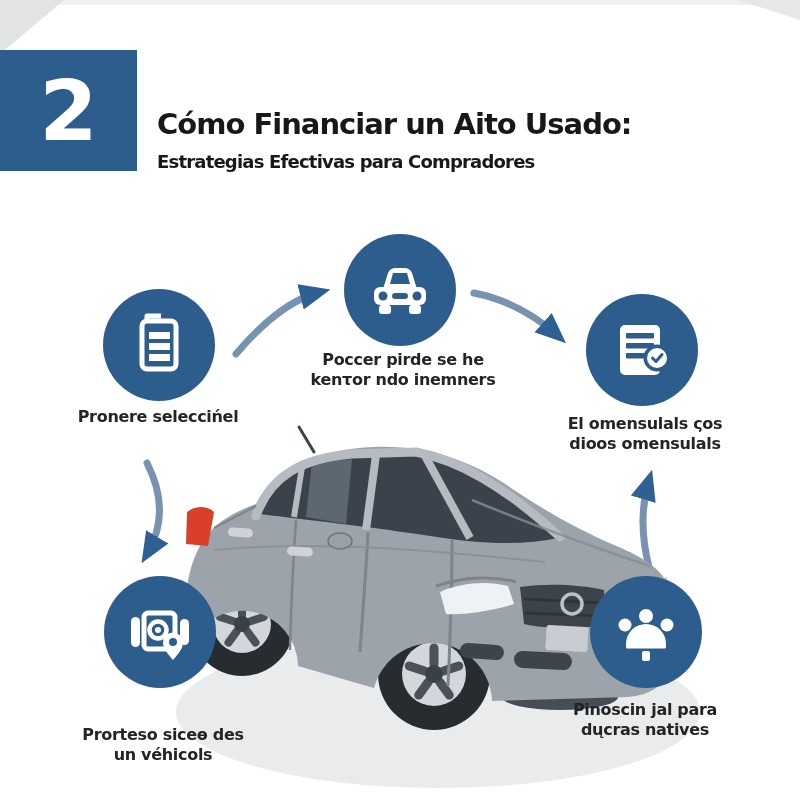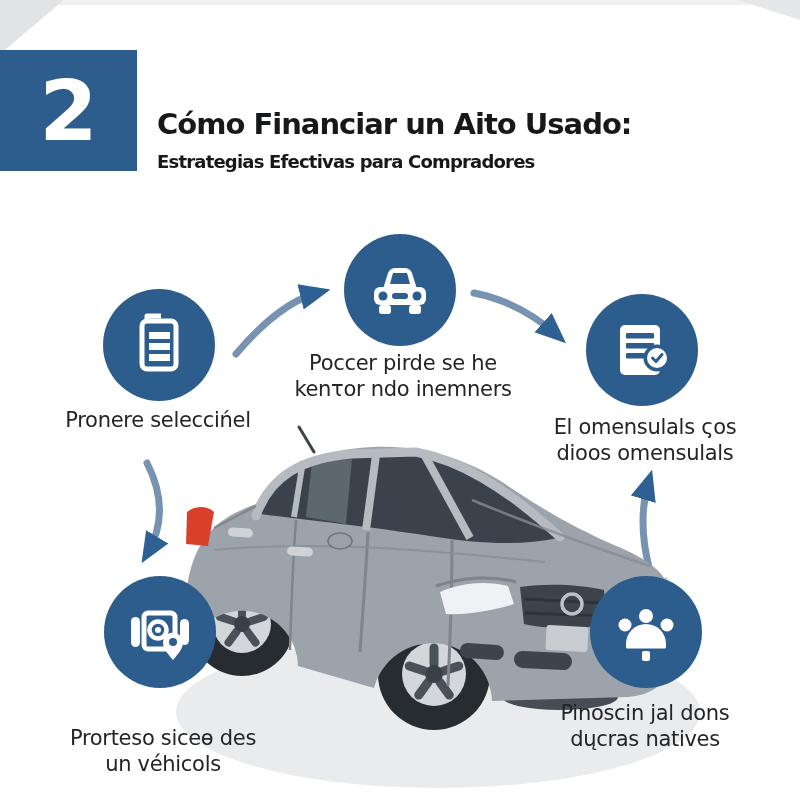--- a/index.html
+++ b/index.html
@@ -16,21 +16,21 @@
   .scene{position:absolute;left:0;top:0;width:800px;height:800px;z-index:1;}
   .badge{position:absolute;left:0;top:50px;width:137px;height:121px;background:var(--accent-blue);
          display:flex;align-items:center;justify-content:center;z-index:2;}
   .badge span{color:#fff;font-size:84px;font-weight:bold;line-height:1;}
   .title{position:absolute;left:157px;top:58px;z-index:2;color:var(--title-text);margin-top:48px;}
   .title .t1{font-size:29px;font-weight:bold;letter-spacing:-1px;line-height:1.3;}
   .title .t2{font-size:18px;font-weight:bold;letter-spacing:-0.8px;line-height:1.35;margin-top:6px;}
   .step-icon{position:absolute;width:112px;height:112px;border-radius:50%;background:var(--accent-blue);
              display:flex;align-items:center;justify-content:center;z-index:3;}
   .step-label{position:absolute;text-align:center;z-index:4;color:var(--label-text);
-              font-size:21px;font-weight:normal;letter-spacing:-0.3px;line-height:1.24;}
+              font-size:16px;font-weight:bold;letter-spacing:-0.3px;line-height:1.24;}
   .step-label span{display:block;white-space:nowrap;}
 </style>
 </head>
 <body>
 
 <div class="page">
 
   <svg class="scene" viewBox="0 0 800 800" aria-hidden="true">
     <defs>
       <marker id="ah" viewBox="0 0 10 10" refX="6.5" refY="5" markerWidth="4.4" markerHeight="4.4" orient="auto">
@@ -195,17 +195,17 @@
   <div class="step-icon" style="left:590px;top:576px">
     <svg width="64" height="64" viewBox="0 0 64 64">
       <circle cx="11" cy="25" r="6.5" fill="#fff"></circle>
       <circle cx="32" cy="16" r="7" fill="#fff"></circle>
       <circle cx="53" cy="25" r="6.5" fill="#fff"></circle>
       <path d="M 12 47 L 12 44 A 20 20 0 0 1 52 44 L 52 47 Q 52 48.5 50.5 48.5 L 13.5 48.5 Q 12 48.5 12 47 Z" fill="#fff"></path>
       <rect x="28" y="51" width="8" height="10" rx="2" fill="#fff"></rect>
     </svg>
   </div>
   <div class="step-label" style="left:505px;top:700px;width:280px">
-    <span>Pinoscin jal dons</span>
+    <span>Pinoscin jal para</span>
     <span>dųcras natives</span>
   </div>
 
 </div>
 
 </body></html>

